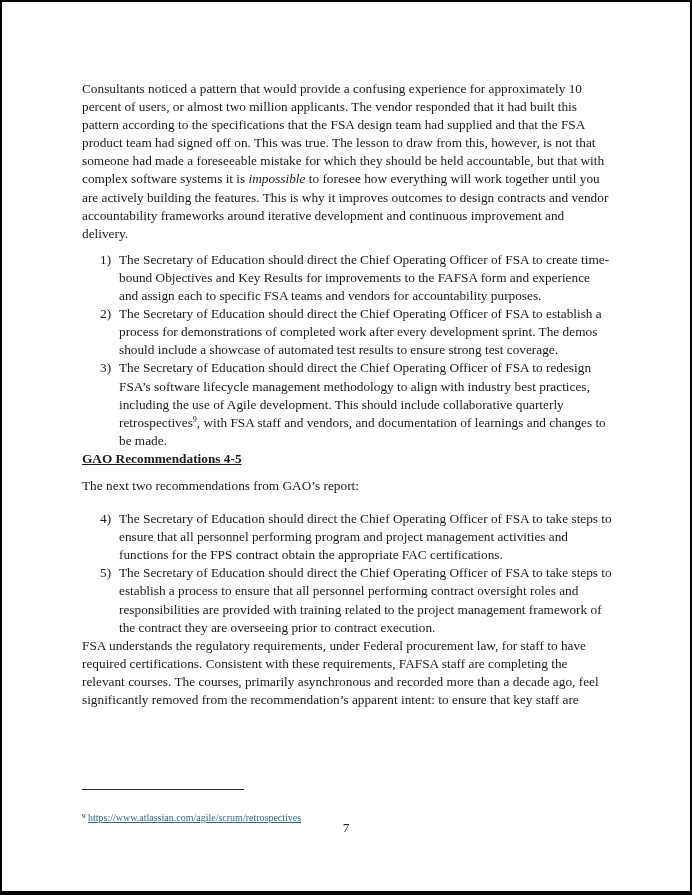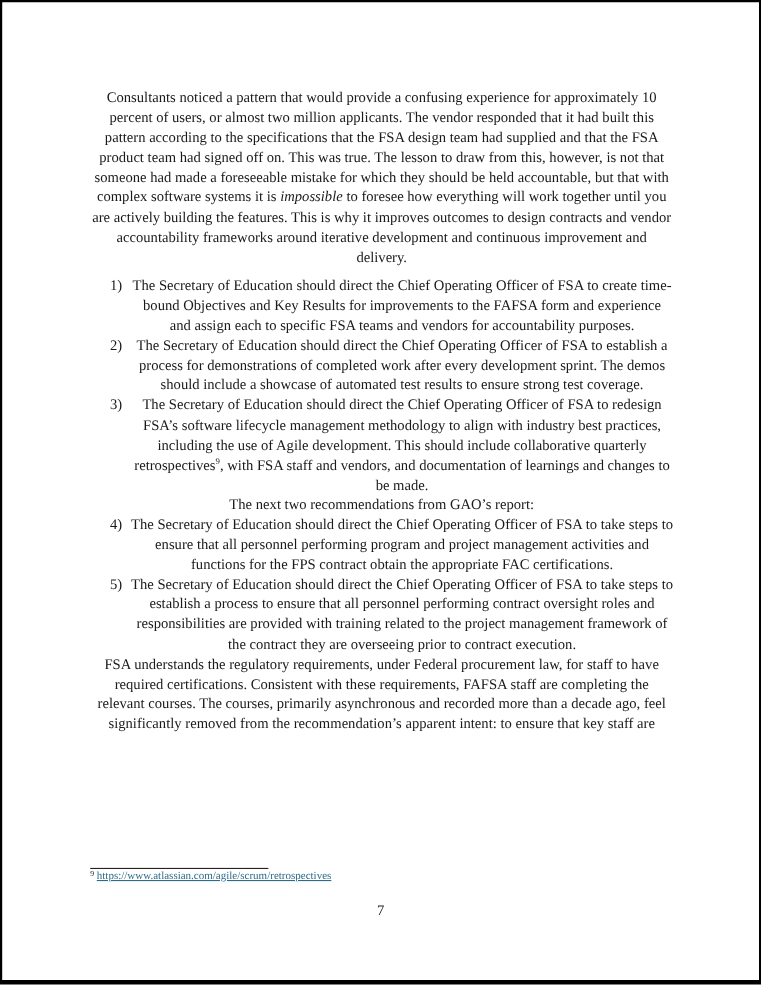--- a/index.html
+++ b/index.html
@@ -8,39 +8,39 @@
     font-family: "Liberation Serif", serif; color: #1a1a1a;
   }
   .frame {
     position: absolute; left: 0; top: 0; width: 692px; height: 895px;
     box-sizing: border-box;
     border-left: 2px solid #000; border-top: 2px solid #000;
     border-right: 2px solid #000; border-bottom: 4px solid #000;
   }
   .content {
     position: absolute; left: 82px; top: 80px; width: 530px;
-    font-size: 13.3px; line-height: 18.1px; text-align: center;
+    font-size: 13.3px; line-height: 18.1px;
   }
   p { margin: 0; }
   .para1 { margin-bottom: 8px; }
   .subhead { font-style: italic; margin-bottom: 6px; }
   ol.recs { list-style: none; margin: 0; padding: 0; }
   ol.recs li { position: relative; padding-left: 37px; }
   ol.recs li .num { position: absolute; left: 18px; top: 0; }
   .list1 { margin-bottom: 8px; }
   .heading { font-weight: bold; text-decoration: underline; margin-bottom: 9px; }
-  .intro { margin-bottom: 0; }
+  .intro { margin-bottom: 15px; }
   .list2 { margin-bottom: 10px; }
   sup { font-size: 8px; line-height: 0; vertical-align: 5px; }
   .fn-rule {
     position: absolute; left: 82px; top: 789px; width: 162px; height: 0;
     border-top: 1px solid #222;
   }
   .footnote {
-    position: absolute; left: 82px; top: 791px; font-size: 10px; line-height: 12px;
+    position: absolute; left: 82px; top: 812px; font-size: 10px; line-height: 12px;
   }
   .footnote a { color: #2e6b8a; text-decoration: underline; }
   .footnote sup { font-size: 7px; vertical-align: 3px; }
   .page-num {
     position: absolute; left: 0; width: 692px; top: 820px; text-align: center;
     font-size: 13.3px;
   }
 </style>
 </head>
 <body>
@@ -59,20 +59,21 @@
     <li>
       <span class="num">2)</span>
       <span>The Secretary of Education should direct the Chief Operating Officer of FSA to establish a process for demonstrations of completed work after every development sprint. The demos should include a showcase of automated test results to ensure strong test coverage.</span>
     </li>
     <li>
       <span class="num">3)</span>
       <span>The Secretary of Education should direct the Chief Operating Officer of FSA to redesign FSA’s software lifecycle management methodology to align with industry best practices, including the use of Agile development. This should include collaborative quarterly retrospectives</span><sup>9</sup><span>, with FSA staff and vendors, and documentation of learnings and changes to be made.</span>
     </li>
   </ol>
 
+  <p class="heading">GAO Recommendations 4-5</p>
 
   <p class="intro">The next two recommendations from GAO’s report:</p>
 
   <ol class="recs list2">
     <li>
       <span class="num">4)</span>
       <span>The Secretary of Education should direct the Chief Operating Officer of FSA to take steps to ensure that all personnel performing program and project management activities and functions for the FPS contract obtain the appropriate FAC certifications.</span>
     </li>
     <li>
       <span class="num">5)</span>

